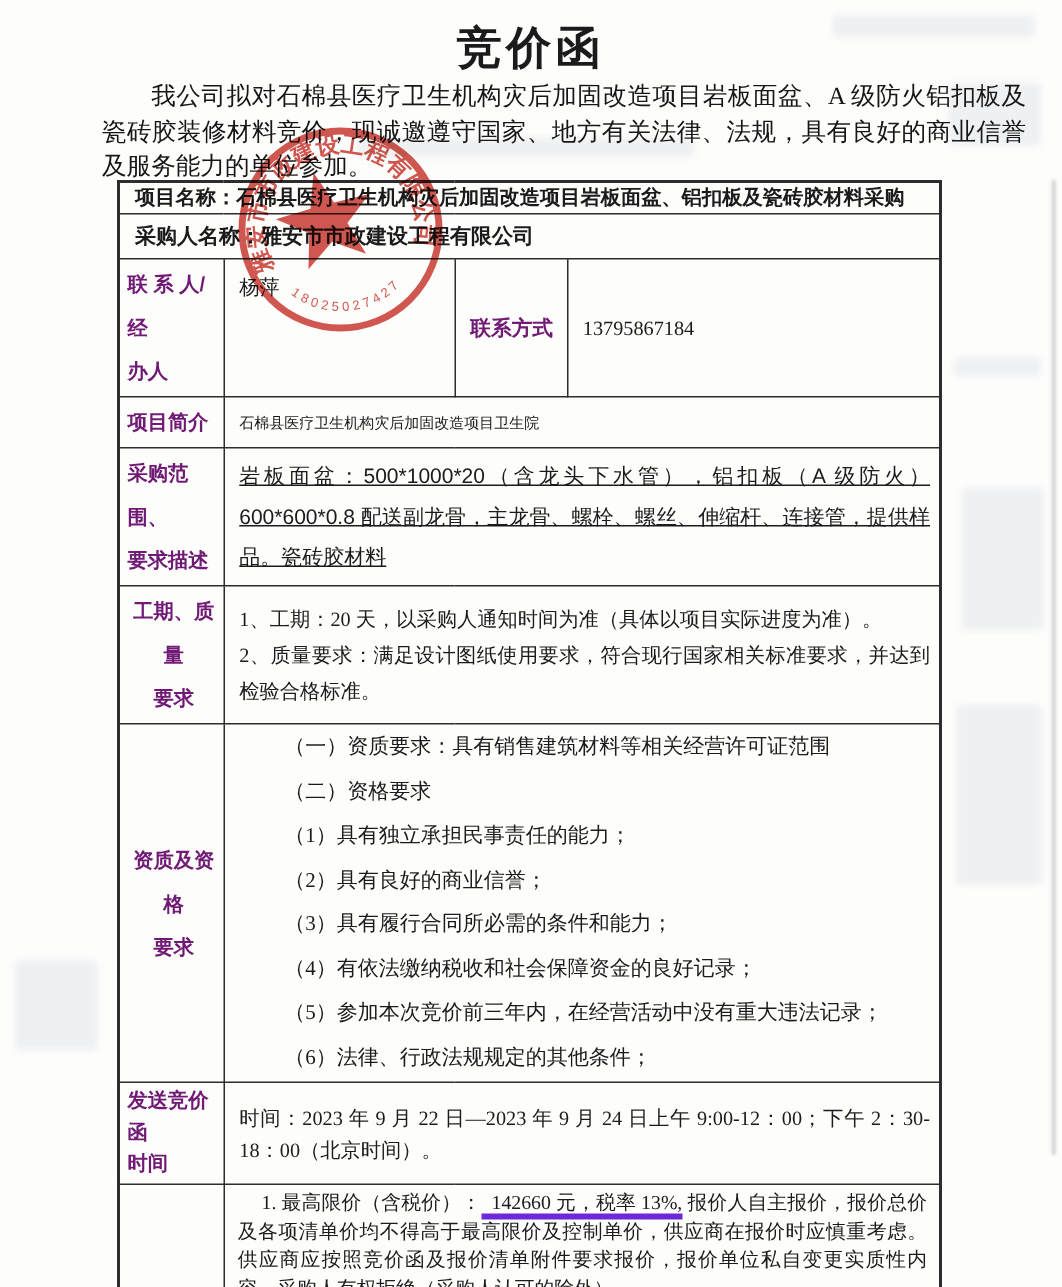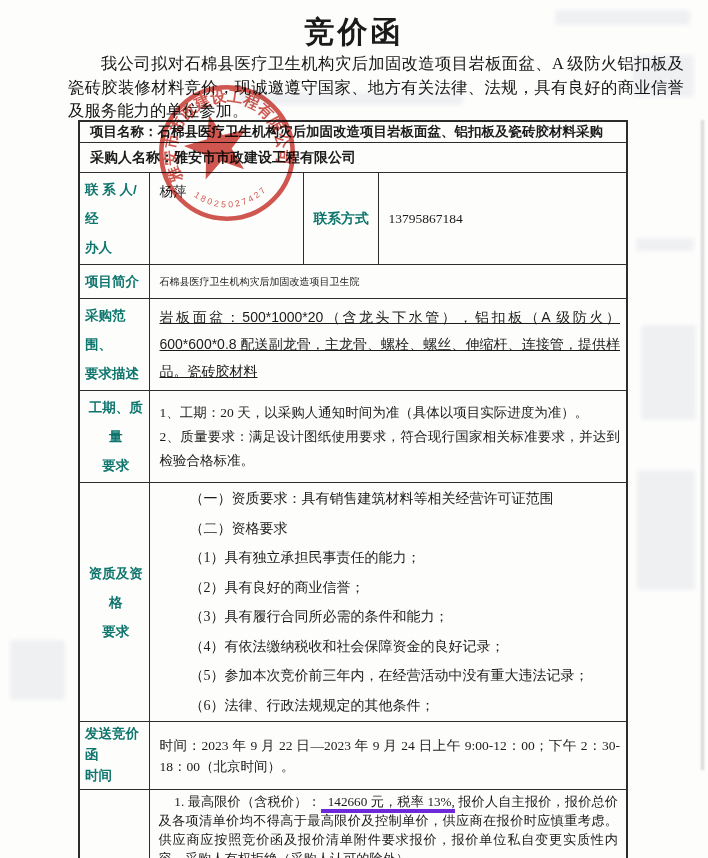--- a/index.html
+++ b/index.html
@@ -25,21 +25,21 @@
     border-collapse:collapse;table-layout:fixed;
     border:2px solid #2d2d2d;
     font-size:13.5px;
   }
   .doc-table th,.doc-table td{
     border:1.5px solid #2d2d2d;vertical-align:middle;
     padding:1px 6px 1px 10px;overflow:hidden;
   }
   .doc-table th{
     font-family:"Liberation Sans","DejaVu Sans",sans-serif;
-    font-weight:700;font-size:13.5px;color:#0f766e;
+    font-weight:700;font-size:13.5px;color:#701a75;
     text-align:left;padding:2px 2px 2px 5px;line-height:2.15;
   }
   th.pre{white-space:pre-line;}
   th.ctr{text-align:center;}
   th.tight{line-height:1.55;}
   th.lbl2{padding-left:10px;font-size:13.8px;}
   .sans{font-family:"Liberation Sans","DejaVu Sans",sans-serif;font-weight:500;}
   .semibold{font-weight:600;}
   .lbl-inline{font-weight:700;font-family:"Liberation Sans","DejaVu Sans",sans-serif;}
   .justify{text-align:justify;}

